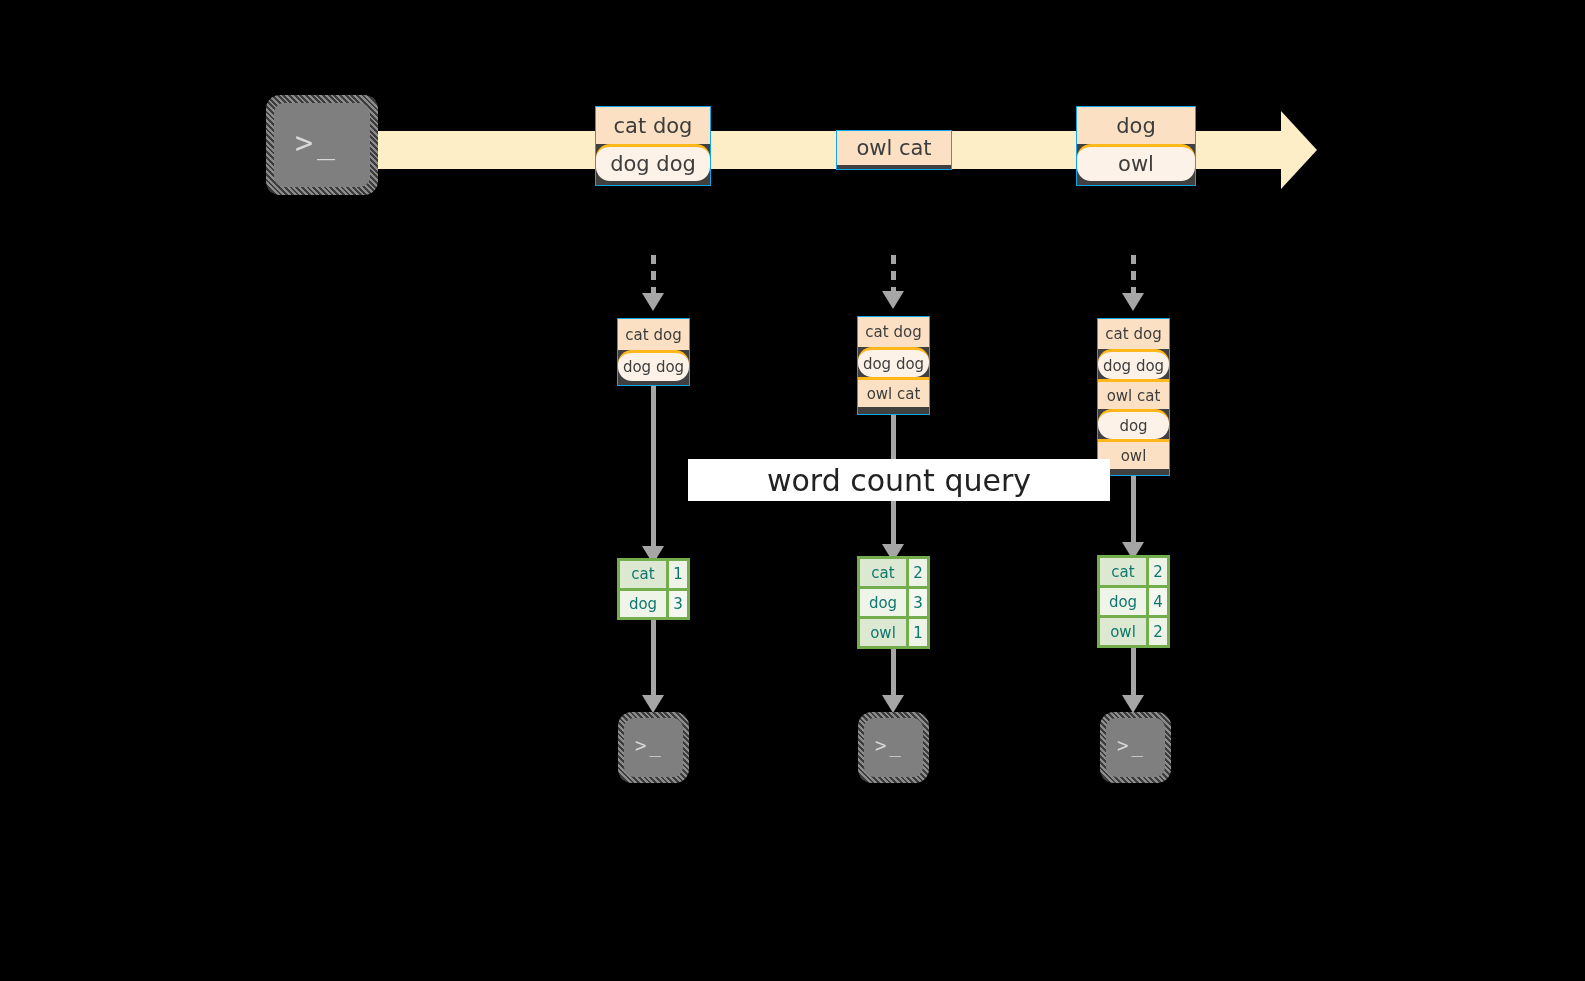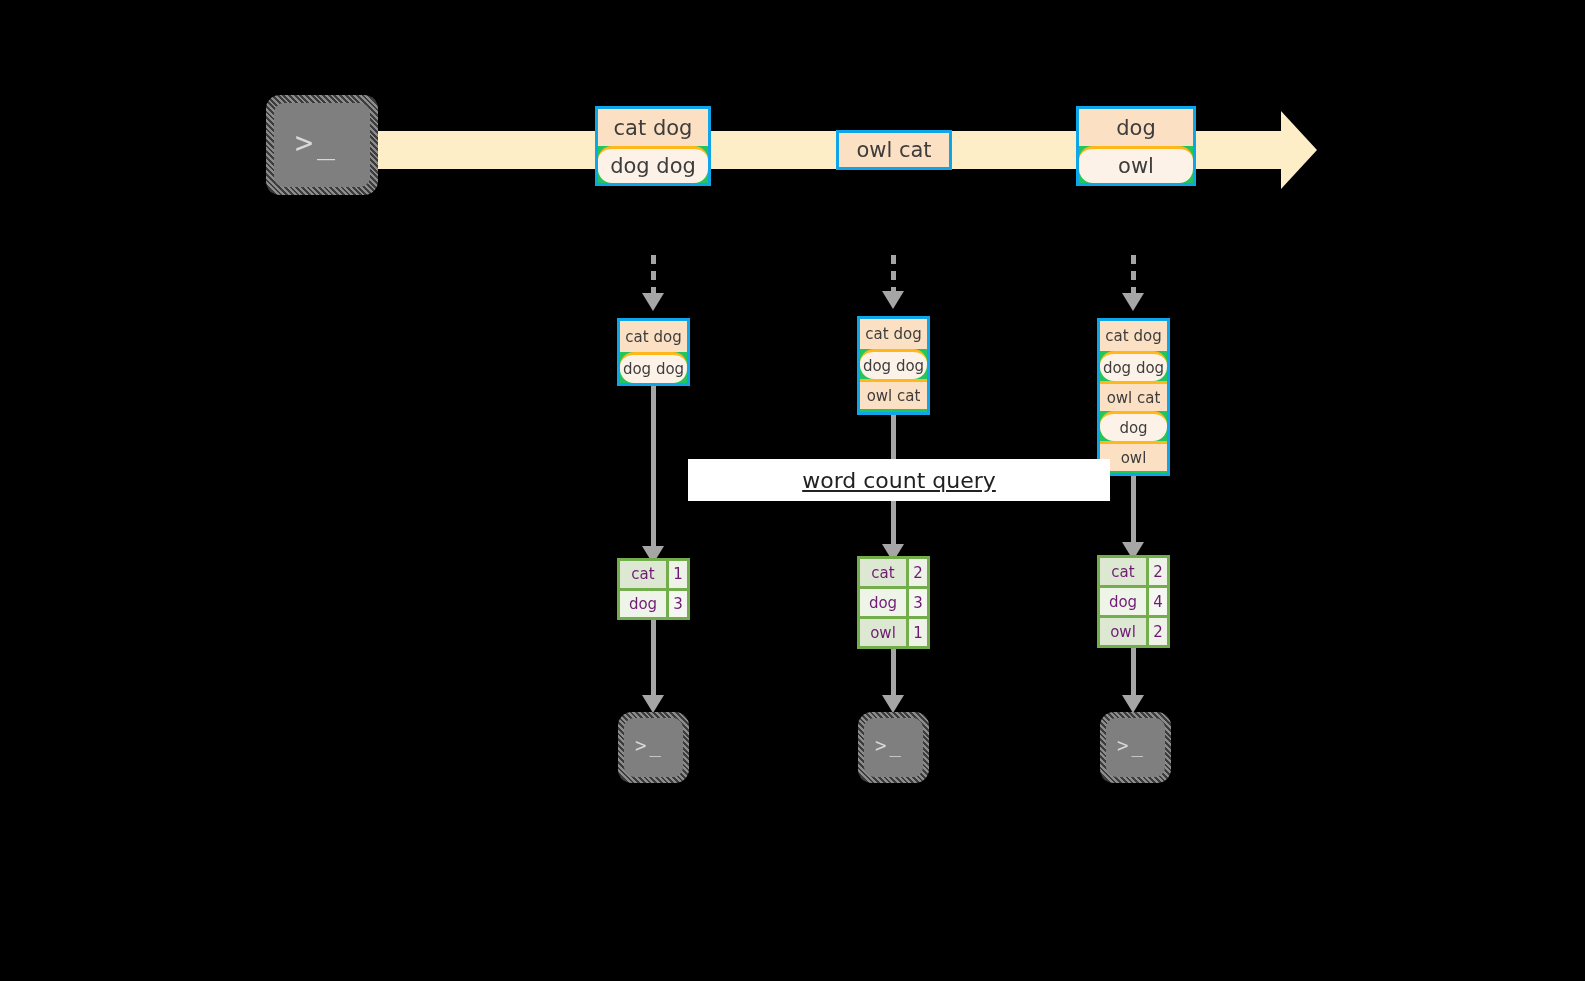--- a/index.html
+++ b/index.html
@@ -18,35 +18,35 @@
         border-radius:14px;
         background:repeating-linear-gradient(45deg,
              #8c8c8c 0 2px, #3c3c3c 2px 4px);}
   .term-inner{position:absolute;border-radius:10px;background:#7f7f7f;}
   .term-glyph{position:absolute;color:#d8d8d8;line-height:1;
         font-family:"DejaVu Sans Mono","Liberation Mono",monospace;
         white-space:nowrap;}
 
   
   .ebox{position:absolute;box-sizing:border-box;
-        border:3px solid #0ea5e9;background:#22c55e;}
+        border:1px solid #0ea5e9;background:#404040;}
   .erow{box-sizing:border-box;display:flex;align-items:center;
         justify-content:center;color:#3d3d3d;white-space:nowrap;}
   .erow.dark{background:#fbe0c4;}
   .erow.light{background:#fdf2e7;border-radius:14px;}
   .erow + .erow{border-top:3px solid #ffb71a;}
 
   
   .gbox{position:absolute;box-sizing:border-box;
         border:3px solid #74ad4c;background:#eef4e8;
         display:flex;flex-direction:column;}
   .grow{box-sizing:border-box;display:flex;flex:1 1 0;}
   .grow + .grow{border-top:3px solid #74ad4c;}
   .gcell{box-sizing:border-box;display:flex;align-items:center;
-         justify-content:center;color:#701a75;white-space:nowrap;text-align:right;}
+         justify-content:center;color:#0f766e;white-space:nowrap;text-align:right;}
   .gcell.word{flex:0 0 46px;background:#dce8d2;}
   .gcell.cnt{flex:1 1 auto;border-left:3px solid #74ad4c;background:#edf3e7;}
   .grow.alt .gcell.word{background:#eef4e8;}
   .grow.alt .gcell.cnt{background:#f4f8f1;}
 
   
   .aline{position:absolute;background:#a6a6a6;width:5px;}
   .adash{position:absolute;width:5px;
          background:repeating-linear-gradient(to bottom,
               #a6a6a6 0 9px, transparent 9px 16px);}
@@ -187,16 +187,16 @@
   <div class="aline" style="left:1131px;top:648px;height:54px;"></div>
   <div class="ahead" style="left:1122px;top:695px;"></div>
 
   <div style="position:absolute;left:1100px;top:712px;width:71px;height:71px;">
     <div class="term-hatch"></div>
     <div class="term-inner" style="left:6px;top:6px;width:59px;height:59px;"></div>
     <div class="term-glyph" style="left:17px;top:24px;font-size:19px;letter-spacing:3px;">&gt;_</div>
   </div>
 
   <div class="wband" style="left:688px;top:459px;width:422px;height:42px;">
-    <span style="font-size:22px;text-decoration:underline;">word count query</span>
+    <span style="font-size:30px;">word count query</span>
   </div>
 
 </div>
 
 </body></html>

